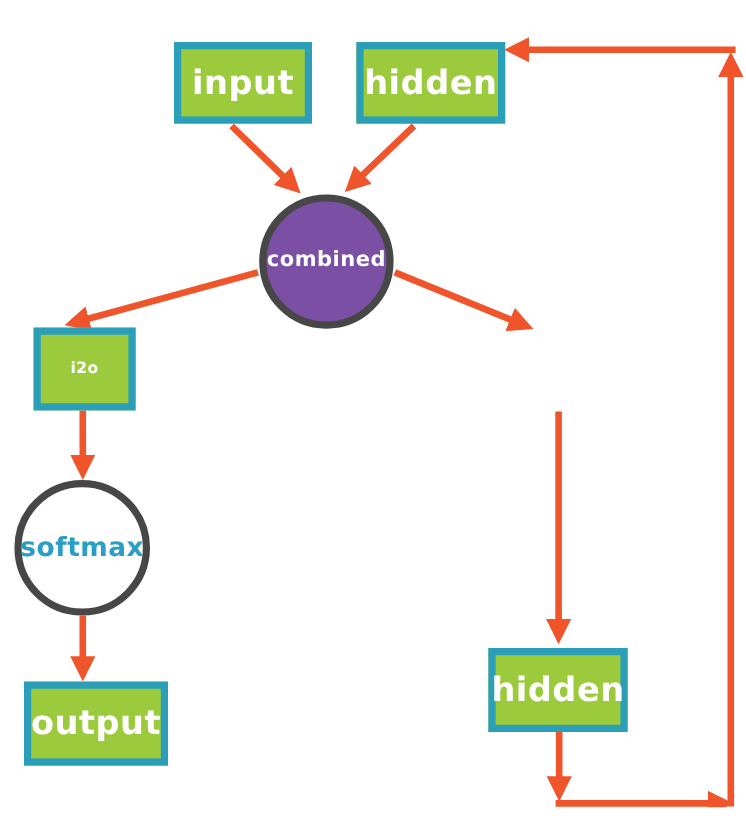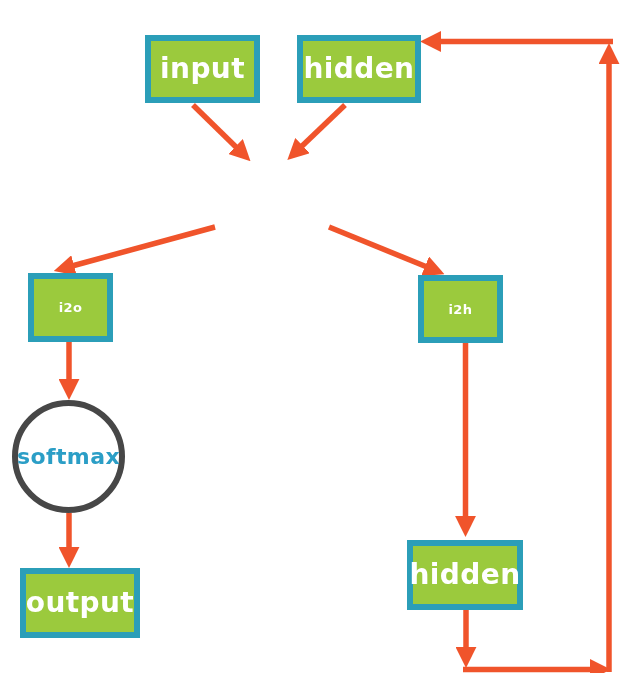--- a/index.html
+++ b/index.html
@@ -86,28 +86,28 @@
   </svg>
 
   <div class="node box" style="left:145px; top:35px; width:115px; height:68px;">
     <span class="lbl lbl-lg">input</span>
   </div>
 
   <div class="node box" style="left:297px; top:35px; width:124px; height:68px;">
     <span class="lbl lbl-lg">hidden</span>
   </div>
 
+  <div class="node circle combined-node" style="left:216px; top:162px; width:112px; height:112px;">
+    <span class="lbl lbl-combined">combined</span>
+  </div>
 
   <div class="node box" style="left:28px; top:273px; width:85px; height:69px;">
     <span class="lbl lbl-md">i2o</span>
   </div>
 
-  <div class="node box" style="left:418px; top:275px; width:85px; height:68px;">
-    <span class="lbl lbl-md">i2h</span>
-  </div>
 
   <div class="node box" style="left:20px; top:568px; width:120px; height:70px;">
     <span class="lbl lbl-lg">output</span>
   </div>
 
   <div class="node circle softmax-node" style="left:12px; top:400px; width:113px; height:113px;">
     <span class="lbl lbl-softmax">softmax</span>
   </div>
 
   <div class="node box" style="left:407px; top:540px; width:116px; height:70px;">

